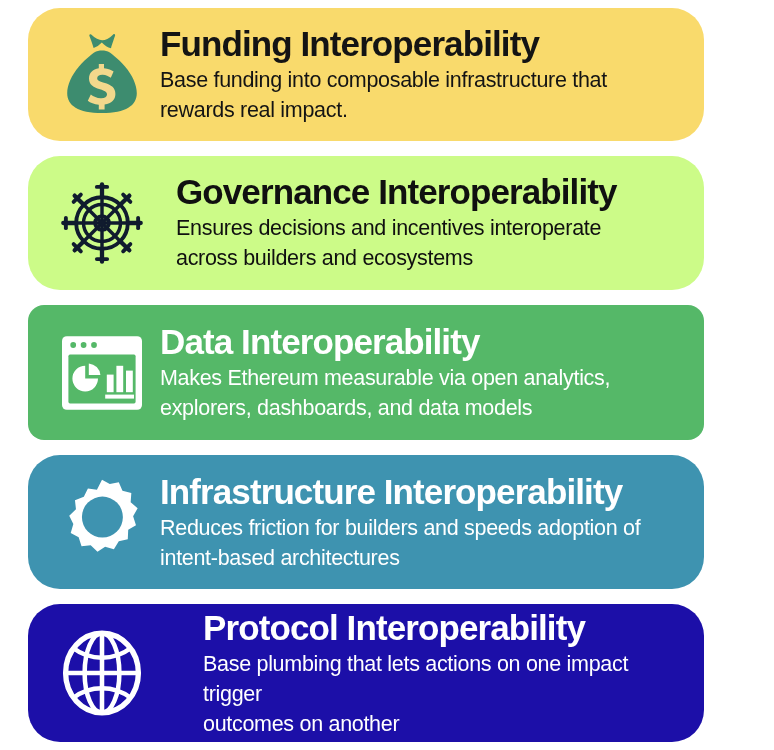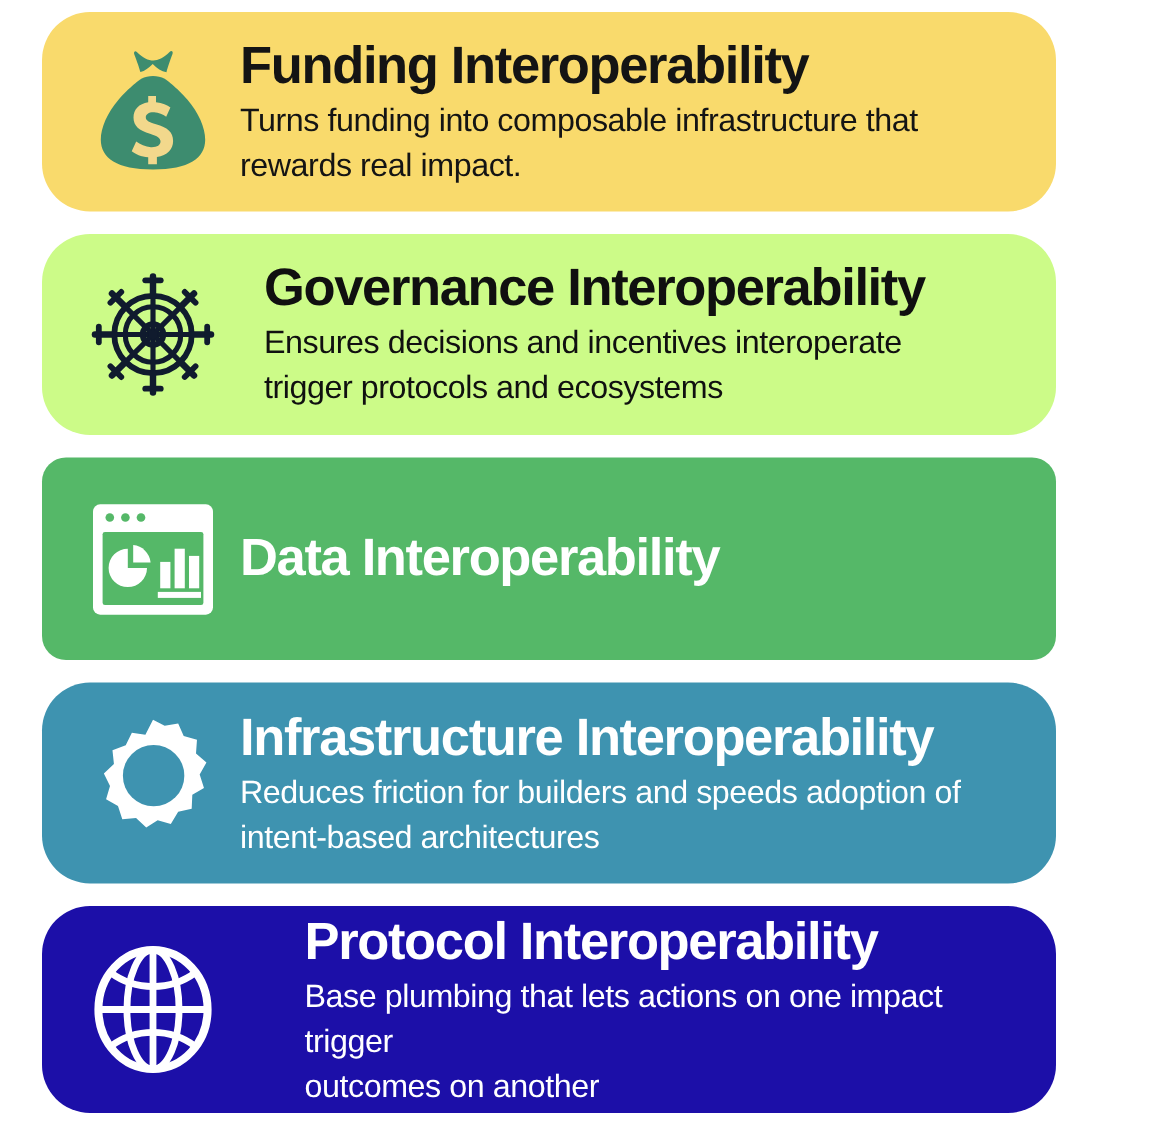--- a/index.html
+++ b/index.html
@@ -100,21 +100,21 @@
                    C31.2 71.4 27.2 69.8 24.8 67.8 L27.8 61.4 C30.4 63.4 34.0 65.0 37.6 65.2
                    C41.6 65.4 44.0 63.8 44.0 61.4 C44.0 59.0 42.0 57.8 37.0 56.2
                    C29.8 54.0 26.0 51.2 26.0 45.4 C26.0 40.0 29.6 36.2 35.8 35.2
                    L35.8 31.0 Z"></path>
         </g>
       </svg>
     </div>
     <div class="card-body">
       <div class="card-title">Funding Interoperability</div>
       <div class="card-desc">
-        <span class="desc-line">Turns funding into composable infrastructure that</span>
+        <span class="desc-line">Base funding into composable infrastructure that</span>
         <span class="desc-line">rewards real impact.</span>
       </div>
     </div>
   </div>
 
   <div class="card card-2" style="background: rgb(204, 251, 136); color: rgb(16, 16, 16); gap: 16px;">
     <div class="icon-wrap">
       <svg width="86" height="86" viewBox="0 0 100 100" aria-hidden="true">
         <g class="ic-main" fill="none" stroke-width="4.5" stroke-linecap="butt" stroke="#101b2e">
           <circle cx="50" cy="50" r="30"></circle>
@@ -147,21 +147,21 @@
           <line x1="17.0" y1="74.6" x2="25.4" y2="83.0"></line>
         </g>
         <circle class="ic-main" cx="50" cy="50" r="8" fill="none" stroke-width="4.5" stroke="#101b2e"></circle>
         <circle class="ic-main-fill" cx="50" cy="50" r="3.6" fill="#101b2e"></circle>
       </svg>
     </div>
     <div class="card-body">
       <div class="card-title">Governance Interoperability</div>
       <div class="card-desc">
         <span class="desc-line">Ensures decisions and incentives interoperate</span>
-        <span class="desc-line">trigger protocols and ecosystems</span>
+        <span class="desc-line">across builders and ecosystems</span>
       </div>
     </div>
   </div>
 
   <div class="card card-3" style="background: rgb(85, 184, 104); color: rgb(255, 255, 255); border-radius: 16px;">
     <div class="icon-wrap">
       <svg width="80" height="74" viewBox="0 0 100 92" aria-hidden="true">
         <path class="ic-main" d="M6 0 H94 A6 6 0 0 1 100 6 V86 A6 6 0 0 1 94 92 H6 A6 6 0 0 1 0 86 V6 A6 6 0 0 1 6 0 Z" fill="#ffffff" stroke="none"></path>
         <g class="ic-accent-fill" fill="#55b868">
           <circle cx="14" cy="11" r="3.6"></circle>
@@ -174,20 +174,24 @@
           <path d="M33.5 34.0 A16 16 0 0 1 48.0 48.5 L33.5 48.5 Z"></path>
           <rect x="56" y="48" width="8.5" height="22"></rect>
           <rect x="68" y="37" width="8.5" height="33"></rect>
           <rect x="80" y="43" width="8.5" height="27"></rect>
           <rect x="54" y="73" width="36" height="5"></rect>
         </g>
       </svg>
     </div>
     <div class="card-body">
       <div class="card-title">Data Interoperability</div>
+      <div class="card-desc">
+        <span class="desc-line">Makes Ethereum measurable via open analytics,</span>
+        <span class="desc-line">explorers, dashboards, and data models</span>
+      </div>
     </div>
   </div>
 
   <div class="card card-4" style="background: rgb(62, 147, 176); color: rgb(255, 255, 255);">
     <div class="icon-wrap">
       <svg width="82" height="86" viewBox="0 0 100 105" aria-hidden="true">
         <g class="ic-main" fill="#ffffff" stroke="none">
           <path d="M50 1
                    L59.5 6.0 L70.5 4.0 L75.0 14.2 L85.8 17.2 L85.0 28.5 L93.5 35.8
                    L88.0 45.5 L91.5 56.5 L82.0 62.0 L81.5 73.5 L70.5 76.0 L64.5 85.8

